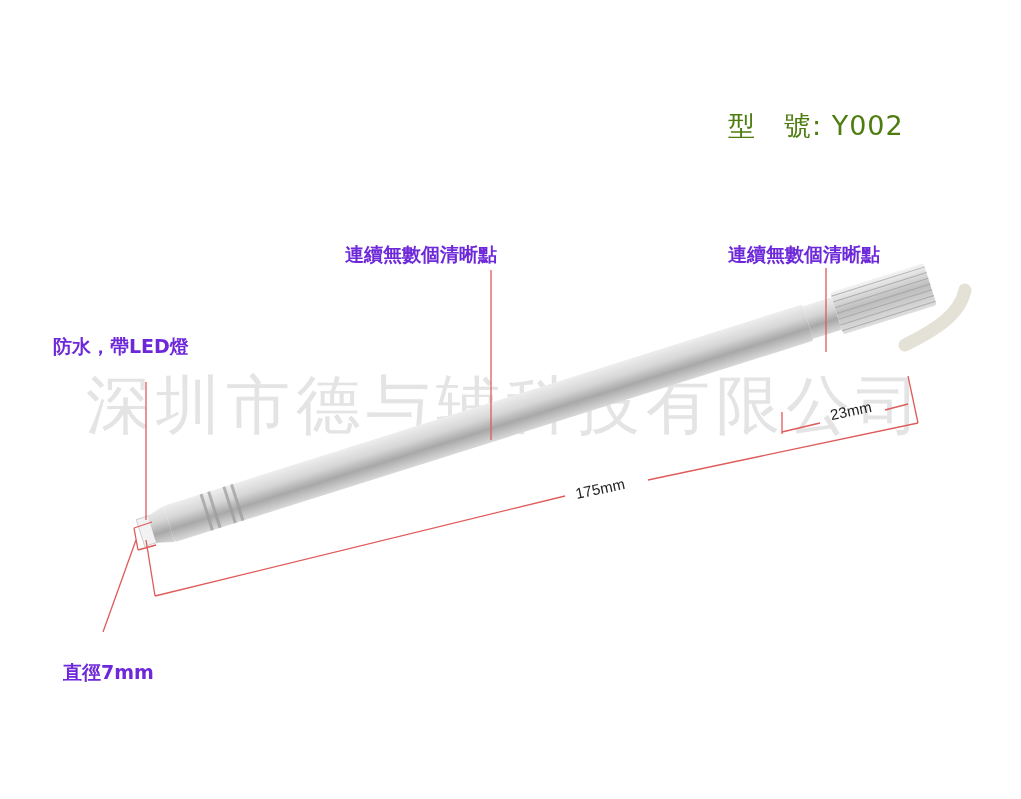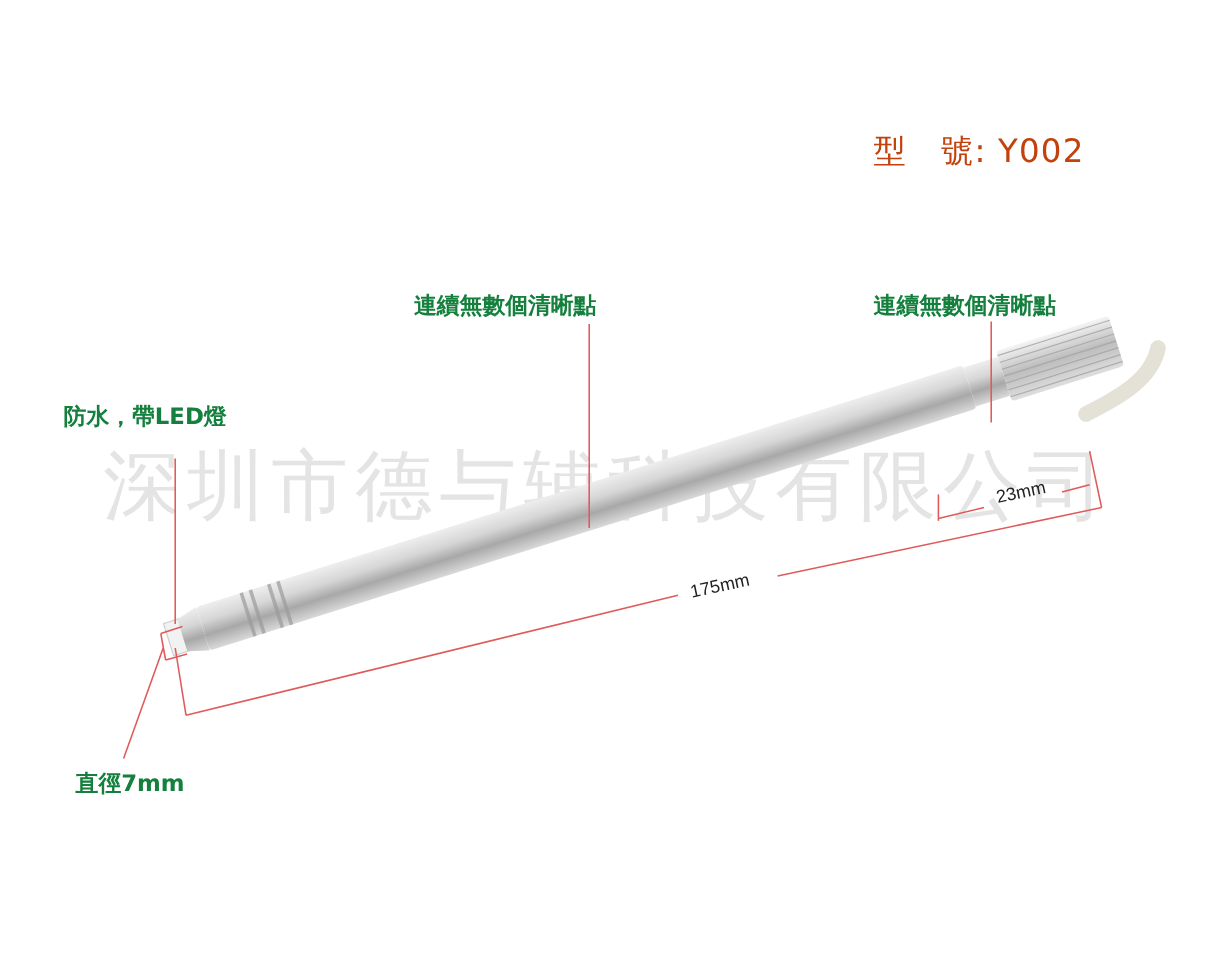--- a/index.html
+++ b/index.html
@@ -1,19 +1,19 @@
 <!DOCTYPE html>
 <html><head>
 <meta charset="utf-8">
 <style>
   html,body{margin:0;padding:0;background:#ffffff;}
   body{width:1021px;height:799px;position:relative;overflow:hidden;font-family:"DejaVu Sans",sans-serif;}
   .abs{position:absolute;white-space:nowrap;}
-  .model{left:728px;top:108px;font-size:27px;color:#c2410c;font-family:"DejaVu Sans",sans-serif;letter-spacing:1px;}
-  .label{color:#15803d;font-size:19px;font-weight:bold;font-family:"DejaVu Sans",sans-serif;}
+  .model{left:728px;top:108px;font-size:27px;color:#4d7c0f;font-family:"DejaVu Sans",sans-serif;letter-spacing:1px;}
+  .label{color:#6d28d9;font-size:19px;font-weight:bold;font-family:"DejaVu Sans",sans-serif;}
   .watermark{left:86px;top:362px;font-size:64px;color:#e4e4e4;letter-spacing:6px;font-family:"DejaVu Sans",sans-serif;}
   svg{position:absolute;left:0;top:0;}
   .dim{font-size:15px;color:#222;font-family:"Liberation Sans",sans-serif;}
 </style>
 </head>
 <body>
 
 <div class="abs watermark">深圳市德与辅科技有限公司</div>
 
 <svg width="1021" height="799" viewBox="0 0 1021 799">
@@ -82,16 +82,16 @@
     <line x1="134" y1="528" x2="138" y2="550"></line>
     <line x1="136" y1="540" x2="103" y2="632"></line>
   </g>
 </svg>
 
 <div class="abs model">型　號: Y002</div>
 
 <div class="abs label" style="left:345px;top:242px;">連續無數個清晰點</div>
 <div class="abs label" style="left:728px;top:242px;">連續無數個清晰點</div>
 <div class="abs label" style="left:53px;top:334px;">防水，帶LED燈</div>
-<div class="abs label" style="left:63px;top:640px;">直徑7mm</div>
+<div class="abs label" style="left:63px;top:660px;">直徑7mm</div>
 
 <div class="abs dim" style="left:575px;top:480px;transform:rotate(-12deg);">175mm</div>
 <div class="abs dim" style="left:830px;top:402px;transform:rotate(-12deg);">23mm</div>
 
 </body></html>

